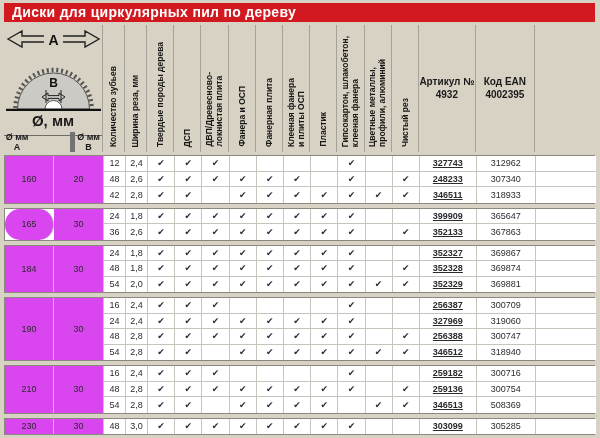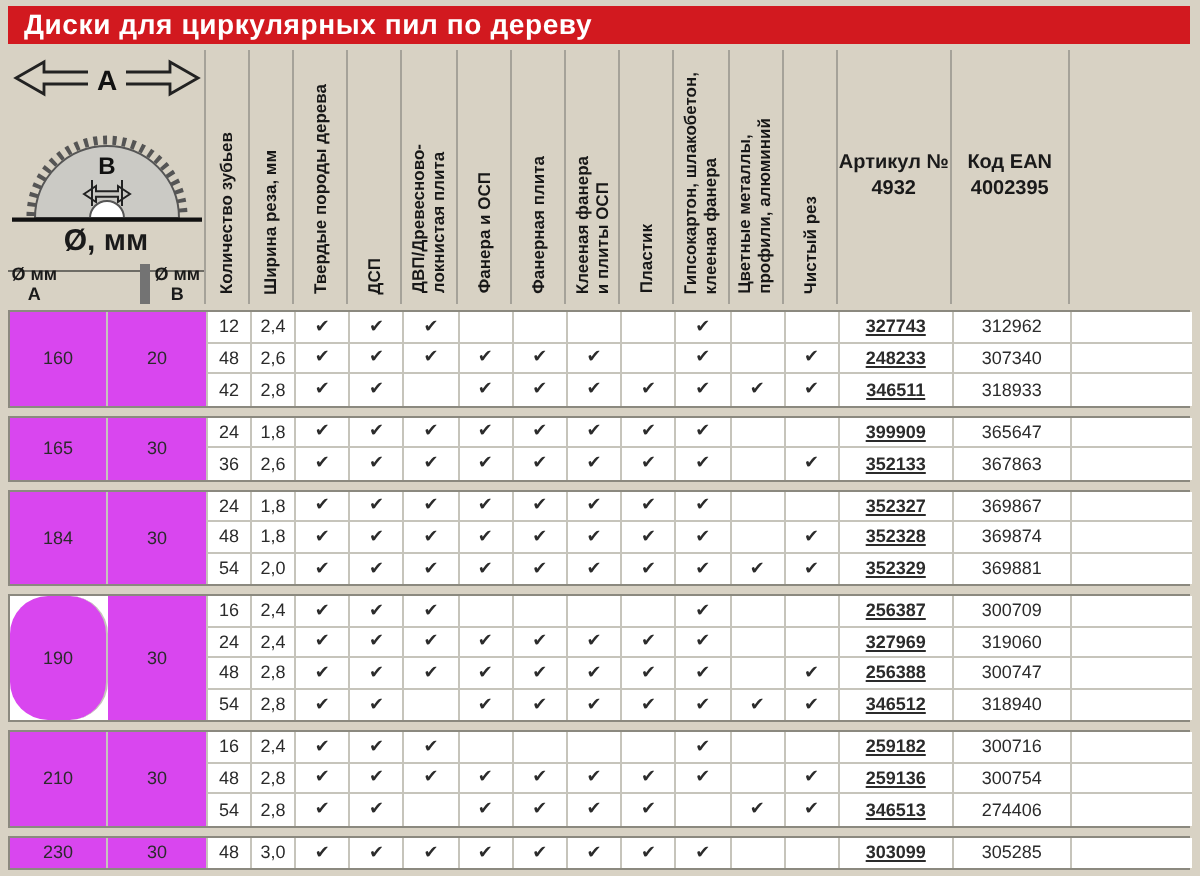--- a/index.html
+++ b/index.html
@@ -201,21 +201,21 @@
           <div class="check-cell no-bb">✔</div>
           <div class="check-cell no-bb">✔</div>
           <div class="check-cell no-bb">✔</div>
           <div class="check-cell no-bb">✔</div>
           <div class="check-cell no-bb">✔</div>
           <div class="article-cell no-bb">346511</div>
           <div class="ean-cell no-bb">318933</div>
           <div class="tail-cell no-bb"></div>
         </div>
         <div class="group grid" style="grid-template-rows: repeat(2, 15.5px);">
-          <div class="ab-cell" style="grid-area: 1 / 1 / span 2;">165</div>
+          <div class="ab-cell" style="grid-area: 1 / 1 / span 2; border-radius: 15px;">165</div>
           <div class="ab-cell" style="grid-area: 1 / 2 / span 2;">30</div>
           <div class="num-cell">24</div>
           <div class="num-cell">1,8</div>
           <div class="check-cell">✔</div>
           <div class="check-cell">✔</div>
           <div class="check-cell">✔</div>
           <div class="check-cell">✔</div>
           <div class="check-cell">✔</div>
           <div class="check-cell">✔</div>
           <div class="check-cell">✔</div>
@@ -284,21 +284,21 @@
           <div class="check-cell no-bb">✔</div>
           <div class="check-cell no-bb">✔</div>
           <div class="check-cell no-bb">✔</div>
           <div class="check-cell no-bb">✔</div>
           <div class="check-cell no-bb">✔</div>
           <div class="article-cell no-bb">352329</div>
           <div class="ean-cell no-bb">369881</div>
           <div class="tail-cell no-bb"></div>
         </div>
         <div class="group grid" style="grid-template-rows: repeat(4, 15.5px);">
-          <div class="ab-cell" style="grid-area: 1 / 1 / span 4; border-radius: 19px;">190</div>
+          <div class="ab-cell" style="grid-area: 1 / 1 / span 4;">190</div>
           <div class="ab-cell" style="grid-area: 1 / 2 / span 4;">30</div>
           <div class="num-cell">16</div>
           <div class="num-cell">2,4</div>
           <div class="check-cell">✔</div>
           <div class="check-cell">✔</div>
           <div class="check-cell">✔</div>
           <div class="check-cell"></div>
           <div class="check-cell"></div>
           <div class="check-cell"></div>
           <div class="check-cell"></div>
@@ -393,21 +393,21 @@
           <div class="check-cell no-bb">✔</div>
           <div class="check-cell no-bb"></div>
           <div class="check-cell no-bb">✔</div>
           <div class="check-cell no-bb">✔</div>
           <div class="check-cell no-bb">✔</div>
           <div class="check-cell no-bb">✔</div>
           <div class="check-cell no-bb"></div>
           <div class="check-cell no-bb">✔</div>
           <div class="check-cell no-bb">✔</div>
           <div class="article-cell no-bb">346513</div>
-          <div class="ean-cell no-bb">274406</div>
+          <div class="ean-cell no-bb">508369</div>
           <div class="tail-cell no-bb"></div>
         </div>
         <div class="group grid" style="grid-template-rows: repeat(1, 15.5px);">
           <div class="ab-cell" style="grid-area: 1 / 1 / span 1; text-align: right;">230</div>
           <div class="ab-cell" style="grid-area: 1 / 2 / span 1;">30</div>
           <div class="num-cell no-bb">48</div>
           <div class="num-cell no-bb">3,0</div>
           <div class="check-cell no-bb">✔</div>
           <div class="check-cell no-bb">✔</div>
           <div class="check-cell no-bb">✔</div>

